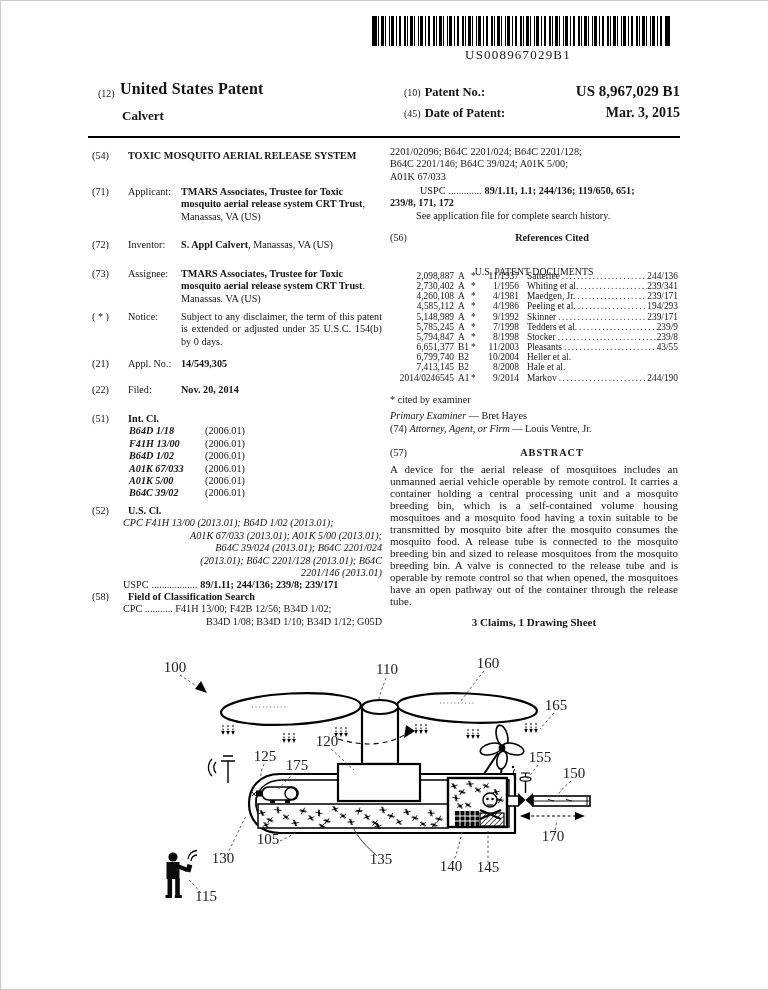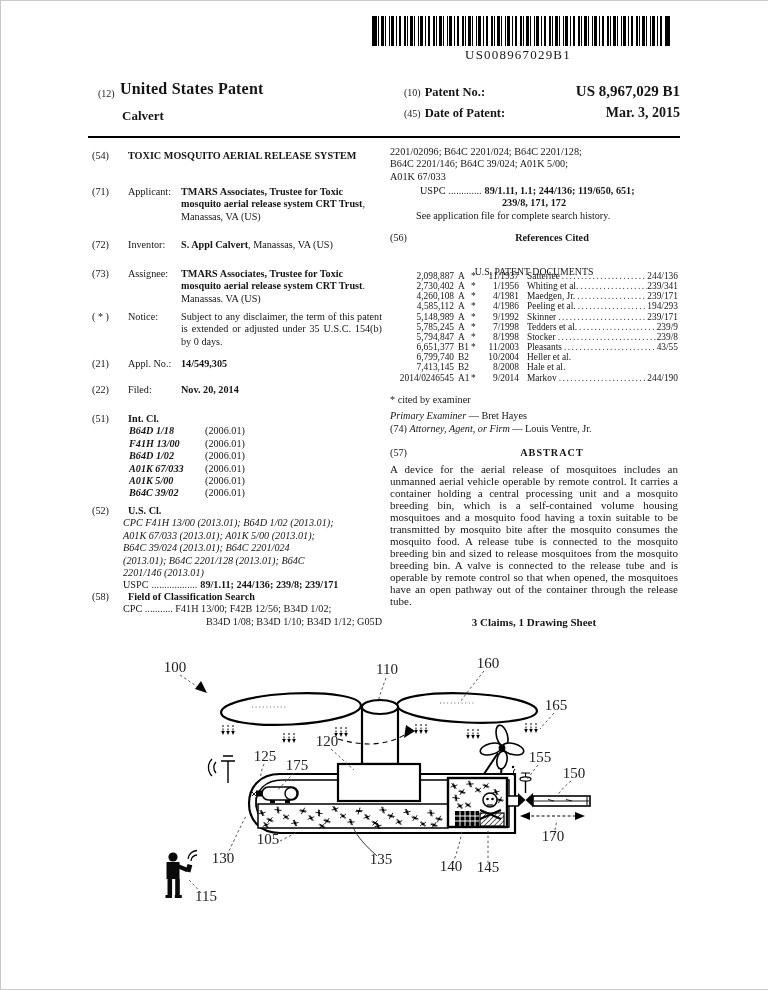--- a/index.html
+++ b/index.html
@@ -32,21 +32,21 @@
   #leftcol{left:92px;top:150px;width:290px;}
   #rightcol{left:390px;top:146px;width:288px;}
   .sec{position:absolute;left:0;width:100%;}
   .g{display:grid;grid-template-columns:36px 53px 1fr;}
   .g2{display:grid;grid-template-columns:36px 1fr;}
   .b{font-weight:bold;} .it{font-style:italic;}
   .just{text-align:justify;}
   .icl{display:flex;margin-left:37px;}
   .icl-code{width:76px;font-weight:bold;font-style:italic;}
   .ind{margin-left:31px;}
-  .cpc-lines>div{font-style:italic;}
+  .cpc-lines>div{text-align:right;font-style:italic;}
   .cpc-lines>div:first-child{text-align:left;}
   .fcs-lines>div:nth-child(2){text-align:right;}
   .cont-lines>div{}
   .uspcrow{display:flex;} .uspcrow .dots{padding:0 3px;color:#222;}
   .center{text-align:center;}
   
   #refrows{font-size:9.4px;line-height:10.15px;}
   .ref-row{display:flex;align-items:baseline;}
   .r-no{width:64px;text-align:right;}
   .r-kind{width:13px;padding-left:4px;}
@@ -205,21 +205,21 @@
         <div>B64C 2201/146;  B64C 39/024;  A01K 5/00;</div>
         <div>A01K 67/033</div>
       </div>
 
     <div class="sec" style="top:39px;">
       <div class="uspcrow" style="margin-left:30px;">
         <span>USPC</span>
         <span class="dots">.............</span>
         <span class="b">89/1.11, 1.1; 244/136; 119/650, 651;</span>
       </div>
-      <div class="b" style="text-align:center;">239/8, 171, 172</div>
+      <div class="b" style="text-align:left;">239/8, 171, 172</div>
     </div>
 
     <div class="sec" style="top:64px;margin-left:26px;">See application file for complete search history.</div>
 
     <div class="sec g2" style="top:86px;">
       <span>(56)</span>
       <span class="b center">References Cited</span>
     </div>
     <div class="sec center" style="top:120px;font-size:9.8px;">U.S. PATENT DOCUMENTS</div>
 

